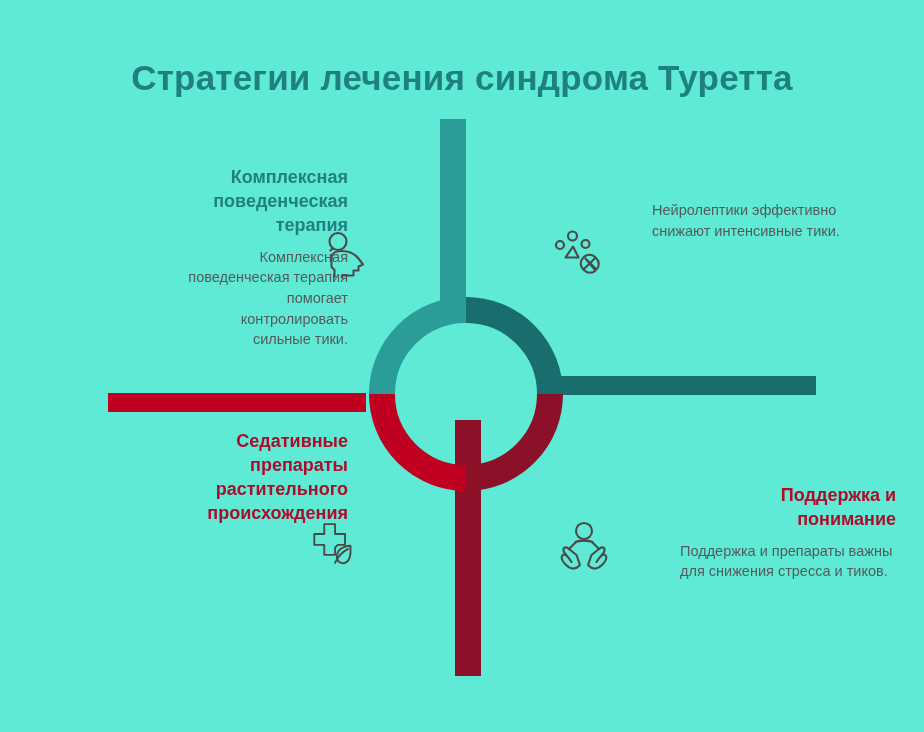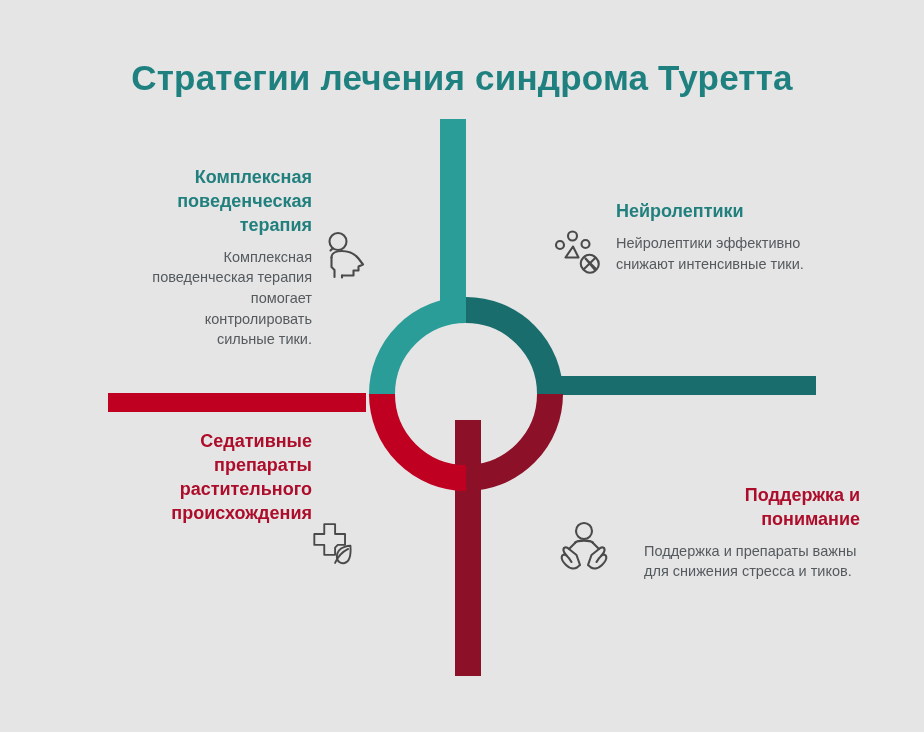--- a/index.html
+++ b/index.html
@@ -8,21 +8,21 @@
     background: #ffffff;
   }
   body {
     font-family: "Liberation Sans", sans-serif;
     -webkit-font-smoothing: antialiased;
   }
   #infographic {
     position: relative;
     width: 924px;
     height: 732px;
-    background: #e5e5e5;
+    background: #5eead4;
     overflow: hidden;
   }
 
   
   .page-title {
     position: absolute;
     left: 0;
     top: 58px;
     width: 924px;
     text-align: center;
@@ -39,20 +39,21 @@
     left: 0;
     top: 0;
     width: 924px;
     height: 732px;
     pointer-events: none;
   }
 
   
   .quad {
     position: absolute;
+    margin-left: 36px;
   }
   .quad-heading {
     font-size: 18px;
     font-weight: bold;
     line-height: 1.33;
     margin: 0 0 9px 0;
   }
   .quad-body {
     font-size: 14.5px;
     line-height: 1.42;
@@ -128,21 +129,20 @@
                C13.5 26.6 17.2 24 23.5 24
                C31 24 37 27 40.5 31.5
                L45 37.5 L40.5 39.5 L40.5 43.5 L35.5 43.5 L35.5 48.5
                L24 48.5"></path>
       <path d="M13.5 30.5 L13.5 40 L16.5 43 L16.5 50"></path>
       <path d="M24 48.5 L24 50.5"></path>
     </svg>
   </div>
 
   <div class="quad right teal" id="quad-tr">
-    <h2 class="quad-heading">Нейролептики</h2>
     <p class="quad-body">Нейролептики эффективно снижают интенсивные тики.</p>
   </div>
   <div class="icon-box" id="icon-tr">
     <svg viewBox="0 0 56 56" fill="none" stroke="#4a4a4a" stroke-width="2.1" stroke-linecap="round" stroke-linejoin="round">
       <circle cx="8" cy="19" r="4"></circle>
       <circle cx="20.5" cy="10" r="4.5"></circle>
       <circle cx="33.5" cy="18" r="4"></circle>
       <path d="M21 20.5 L13.5 31.5 L26.5 31.5 Z"></path>
       <path d="M33.5 32.5 L44.5 43.5
                A 7.8 7.8 0 0 0 44.5 32.5

